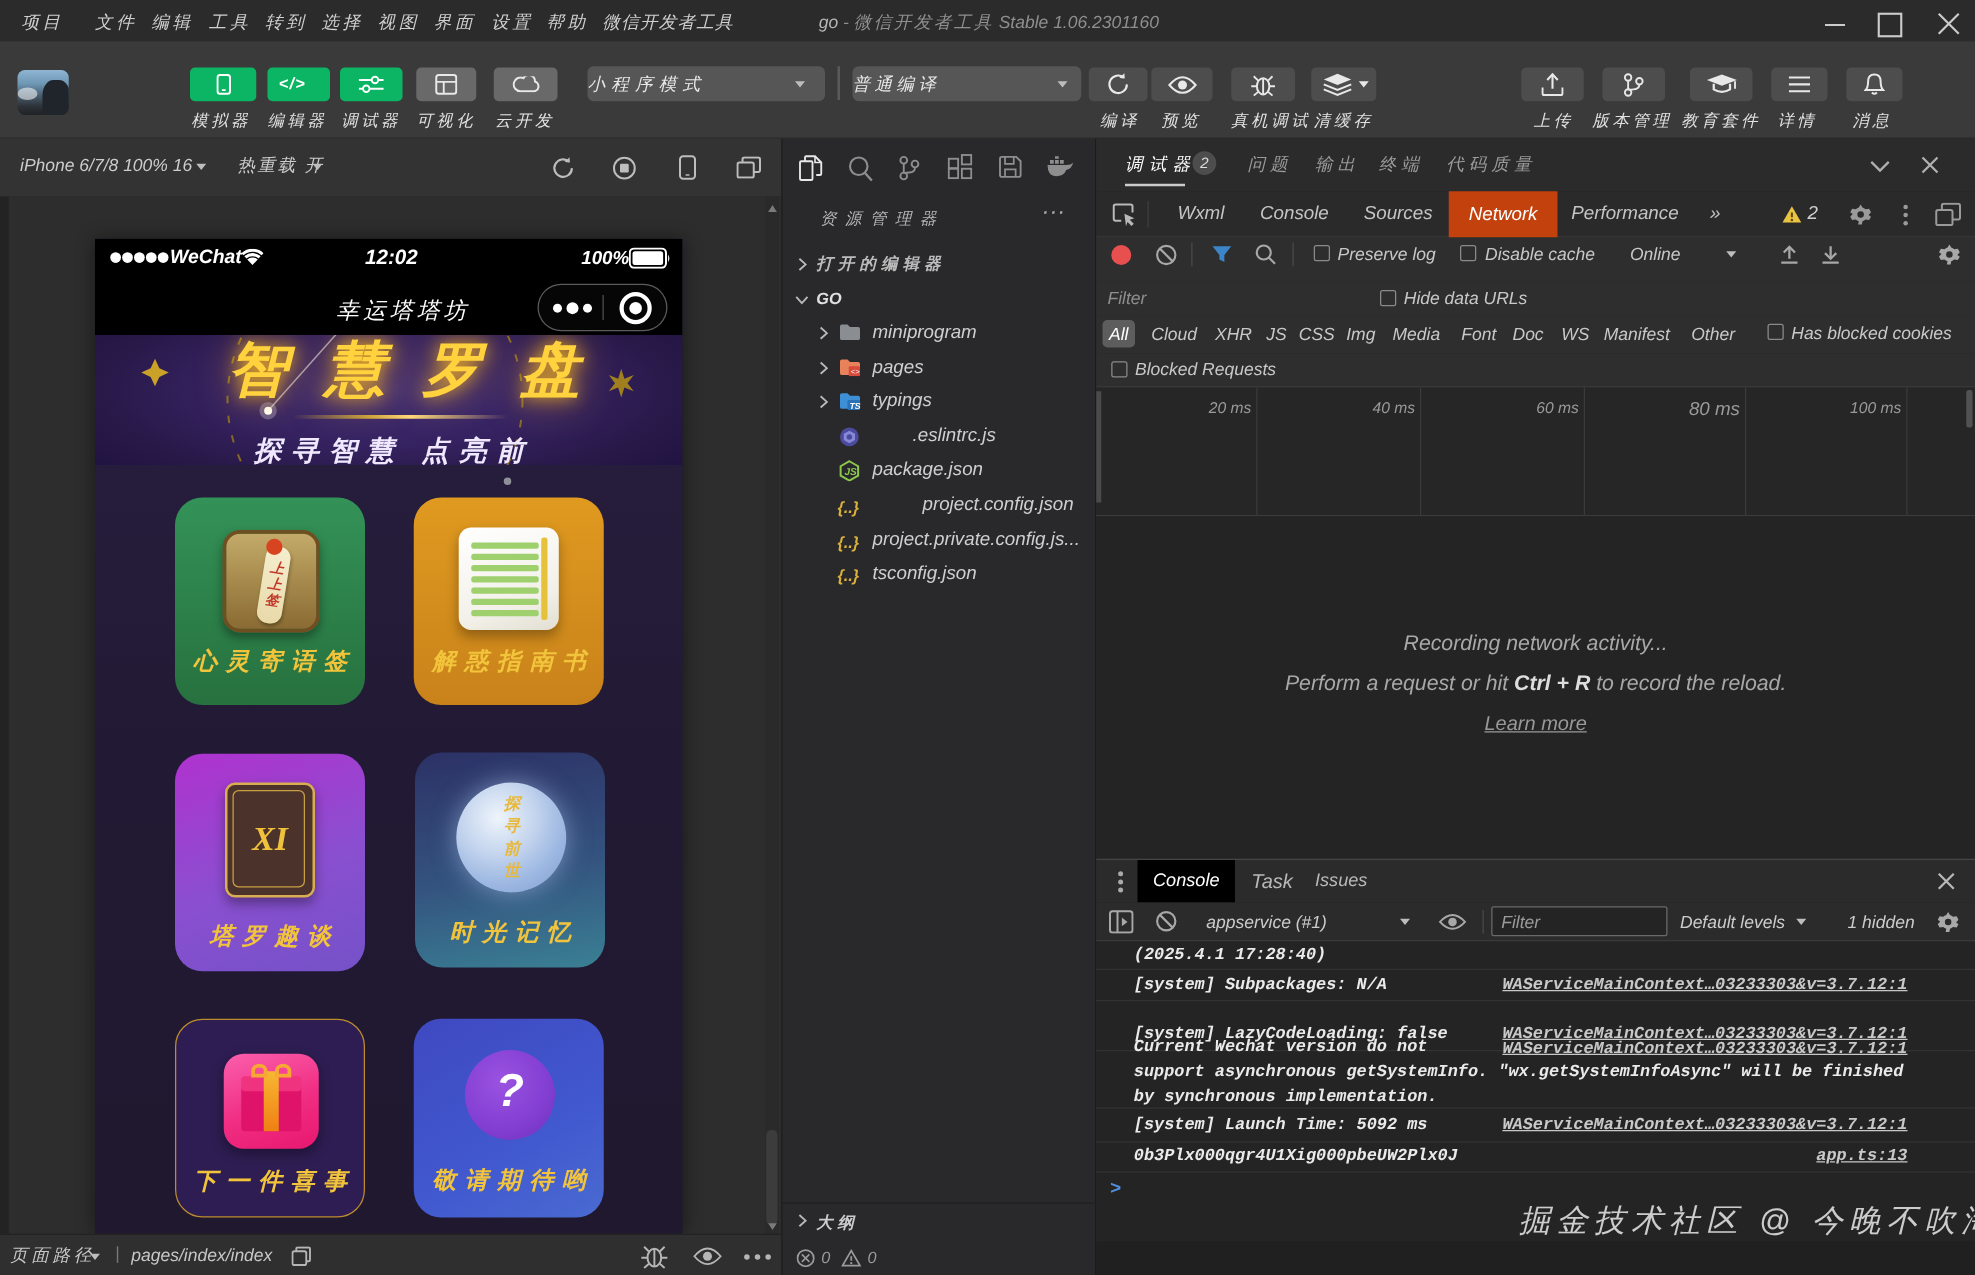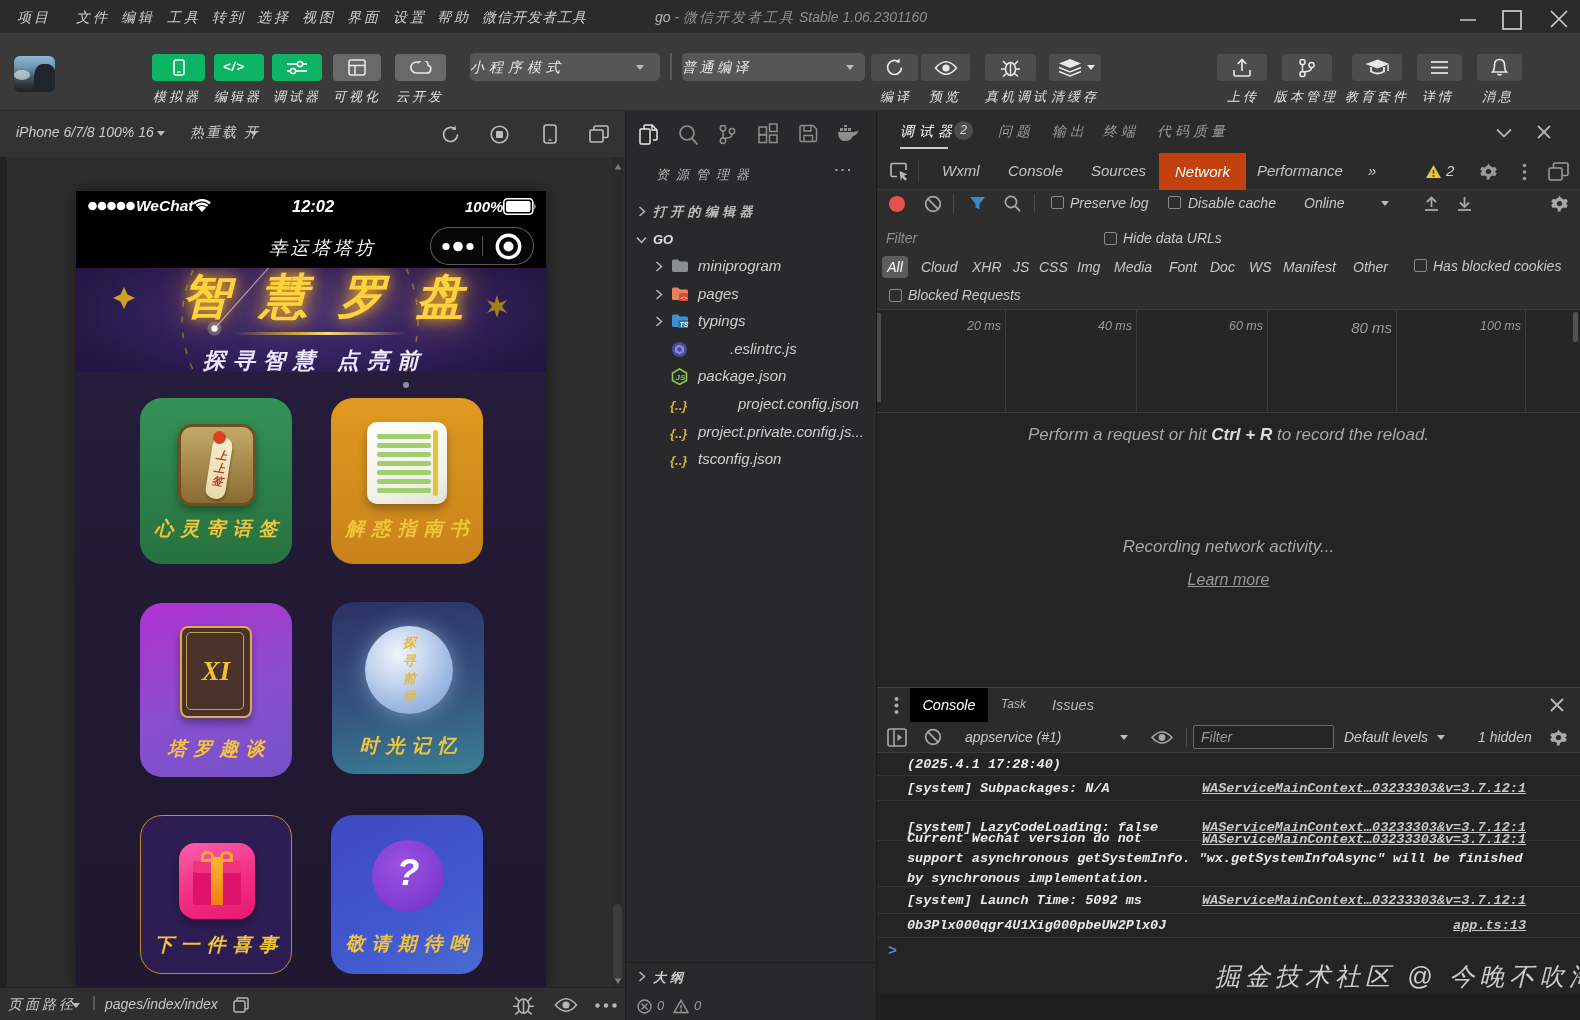--- a/index.html
+++ b/index.html
@@ -580,34 +580,34 @@
       <div class="abs" style="left:519px;top:0;width:1px;height:103px;background:#3a3a3a"></div>
       <div class="abs" style="left:648px;top:0;width:1px;height:103px;background:#3a3a3a"></div>
       <div class="abs" style="left:696px;top:2px;width:5px;height:30px;background:#525252;border-radius:2px"></div>
       <div class="abs" style="left:48px;top:9px;width:76px;text-align:right;color:#9a9a9a;font-size:12.5px">20 ms</div>
       <div class="abs" style="left:179px;top:9px;width:76px;text-align:right;color:#9a9a9a;font-size:12.5px">40 ms</div>
       <div class="abs" style="left:310px;top:9px;width:76px;text-align:right;color:#9a9a9a;font-size:12.5px">60 ms</div>
       <div class="abs" style="left:439px;top:9px;width:76px;text-align:right;color:#9a9a9a;font-size:15px">80 ms</div>
       <div class="abs" style="left:562px;top:9px;width:82px;text-align:right;color:#9a9a9a;font-size:12.5px">100 ms</div>
     </div>
     <div id="netmsg">
+      <div style="margin-top:92px;font-size:17px">Recording network activity...</div>
       <div style="margin-top:12px;font-size:17px">Perform a request or hit <b style="color:#ddd">Ctrl + R</b> to record the reload.</div>
-      <div style="margin-top:92px;font-size:17px">Recording network activity...</div>
       <div style="margin-top:14px;font-size:16px;color:#999"><span style="text-decoration:underline">Learn more</span></div>
     </div>
     <div id="conspanel">
 
       <div class="abs" style="left:0;top:0;width:703px;height:34px;background:#2b2b2b">
         <svg class="abs" style="left:17px;top:8px" width="5" height="19">
             <circle cx="2.5" cy="3" r="2" fill="#aaa"></circle>
             <circle cx="2.5" cy="9.5" r="2" fill="#aaa"></circle>
             <circle cx="2.5" cy="16" r="2" fill="#aaa"></circle>
           </svg>
         <div class="abs" style="left:33px;top:0;width:78px;height:34px;background:#000;color:#fff;font-size:14.5px;text-align:center;line-height:34px">Console</div>
-        <span class="abs" style="left:124px;top:9px;color:#b8b8b8;font-size:12px">Task</span>
+        <span class="abs" style="left:124px;top:9px;color:#b8b8b8;font-size:16px">Task</span>
         <span class="abs" style="left:175px;top:9px;color:#b8b8b8;font-size:14.5px">Issues</span>
         <svg class="abs" style="left:672px;top:9px" width="16" height="16">
             <path d="M2 2 L14 14 M14 2 L2 14" stroke="#b8b8b8" stroke-width="1.8"></path>
           </svg>
       </div>
 
       <div class="abs" style="left:0;top:34px;width:703px;height:31px;background:#2b2b2b;border-bottom:1px solid #3a3a3a">
         <svg class="abs" style="left:10px;top:6px" width="20" height="19">
             <rect x="1" y="1" width="18" height="17" rx="2" fill="none" stroke="#a8a8a8" stroke-width="1.6"></rect>
             <line x1="7" y1="1" x2="7" y2="18" stroke="#a8a8a8" stroke-width="1.6"></line>

